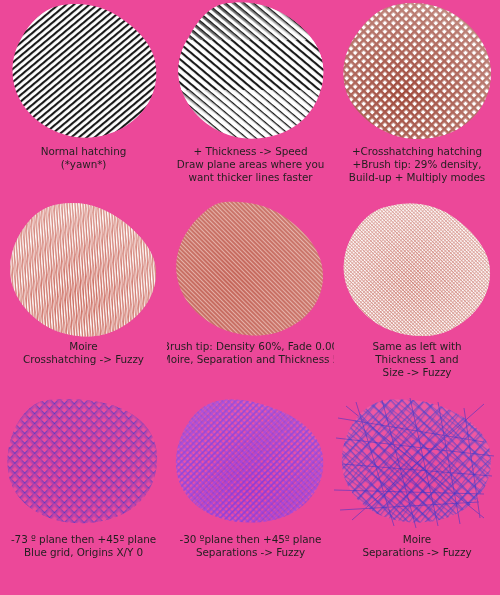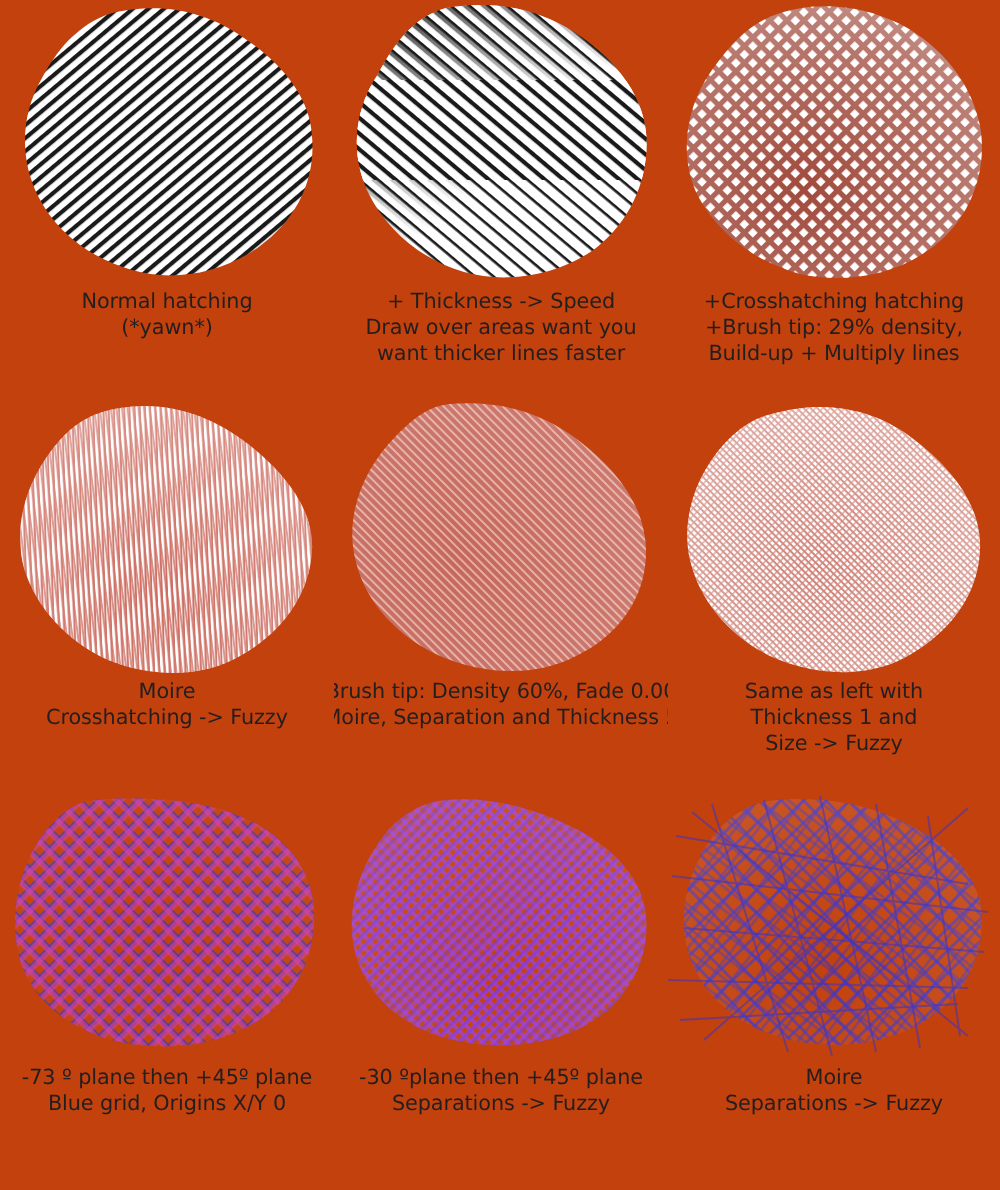--- a/index.html
+++ b/index.html
@@ -11,21 +11,21 @@
     width: 500px;
     height: 595px;
     font-family: "DejaVu Sans", "Liberation Sans", sans-serif;
     color: #231f20;
     overflow: hidden;
   }
   #sheet {
     position: relative;
     width: 500px;
     height: 595px;
-    background: #c2410c;
+    background: #ec4899;
   }
   .grid {
     display: grid;
     grid-template-columns: 167px 167px 166px;
     grid-template-rows: 200px 198px 197px;
     width: 500px;
     height: 595px;
   }
   .cell {
     position: relative;
@@ -123,21 +123,21 @@
           </defs>
           <g clip-path="url(#blobB)">
             <rect x="-40" y="-40" width="260" height="240" fill="url(#hatchB1)"></rect>
             <rect x="-40" y="-40" width="260" height="240" fill="url(#hatchB2)" mask="url(#maskB1)"></rect>
             <rect x="-40" y="40" width="260" height="50" fill="url(#hatchB3)"></rect>
           </g>
         </svg>
       </div>
       <div class="caption">
         <span class="line">+ Thickness -&gt; Speed</span>
-        <span class="line">Draw over areas want you</span>
+        <span class="line">Draw plane areas where you</span>
         <span class="line">want thicker lines faster</span>
       </div>
     </div>
 
     <div class="cell r1">
       <div class="art">
         <svg viewBox="0 0 167 143" preserveAspectRatio="none" aria-hidden="true">
           <defs>
             <clipPath id="blobC">
               <path d="M52 8 C72 0 96 2 116 12 C137 23 152 42 156 63 C160 86 151 109 133 123
@@ -156,21 +156,21 @@
           </defs>
           <g clip-path="url(#blobC)">
             <rect x="-40" y="-40" width="260" height="240" fill="url(#crossC)"></rect>
             <rect x="-40" y="-40" width="260" height="240" fill="url(#densC)"></rect>
           </g>
         </svg>
       </div>
       <div class="caption">
         <span class="line">+Crosshatching hatching</span>
         <span class="line">+Brush tip: 29% density,</span>
-        <span class="line">Build-up + Multiply lines</span>
+        <span class="line">Build-up + Multiply modes</span>
       </div>
     </div>
 
     <div class="cell r2">
       <div class="art">
         <svg viewBox="0 0 167 140" preserveAspectRatio="none" aria-hidden="true">
           <defs>
             <clipPath id="blobD">
               <path d="M60 4 C84 0 106 8 124 22 C143 37 157 55 156 75 C155 98 140 117 120 128
                        C99 140 74 138 54 130 C34 121 18 104 12 84 C6 62 14 38 30 20 C40 9 49 6 60 4 Z"></path>

